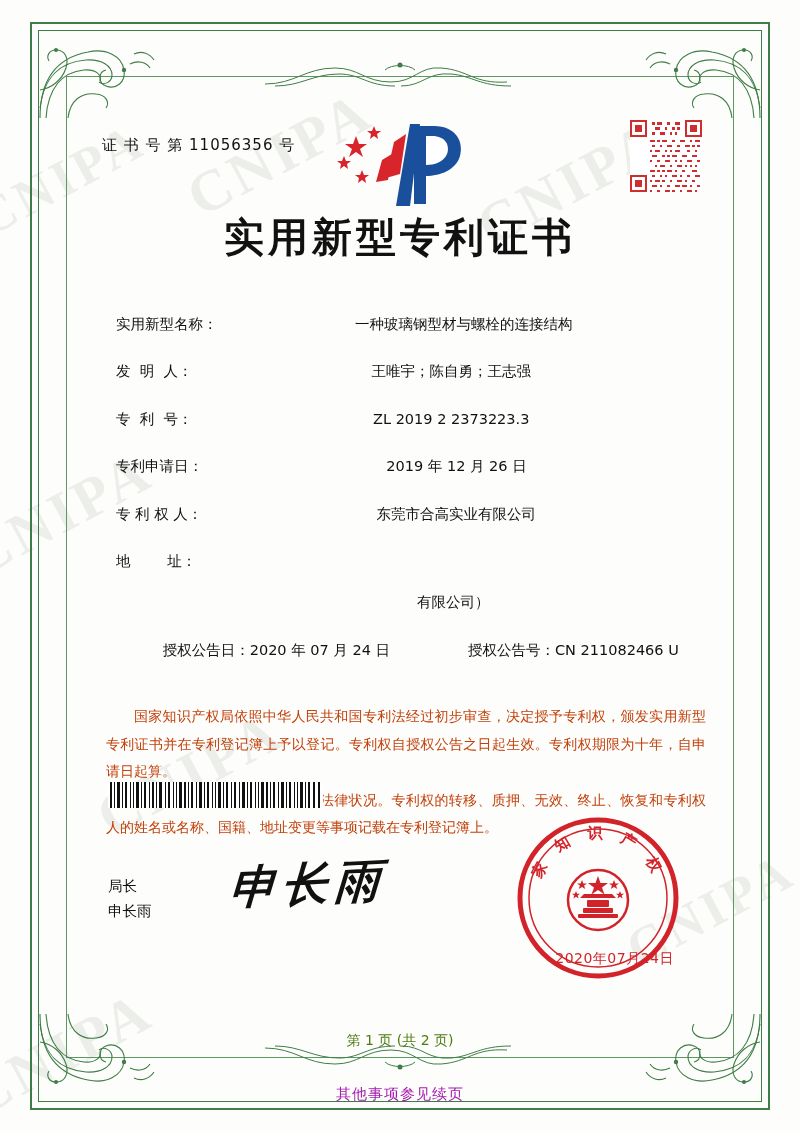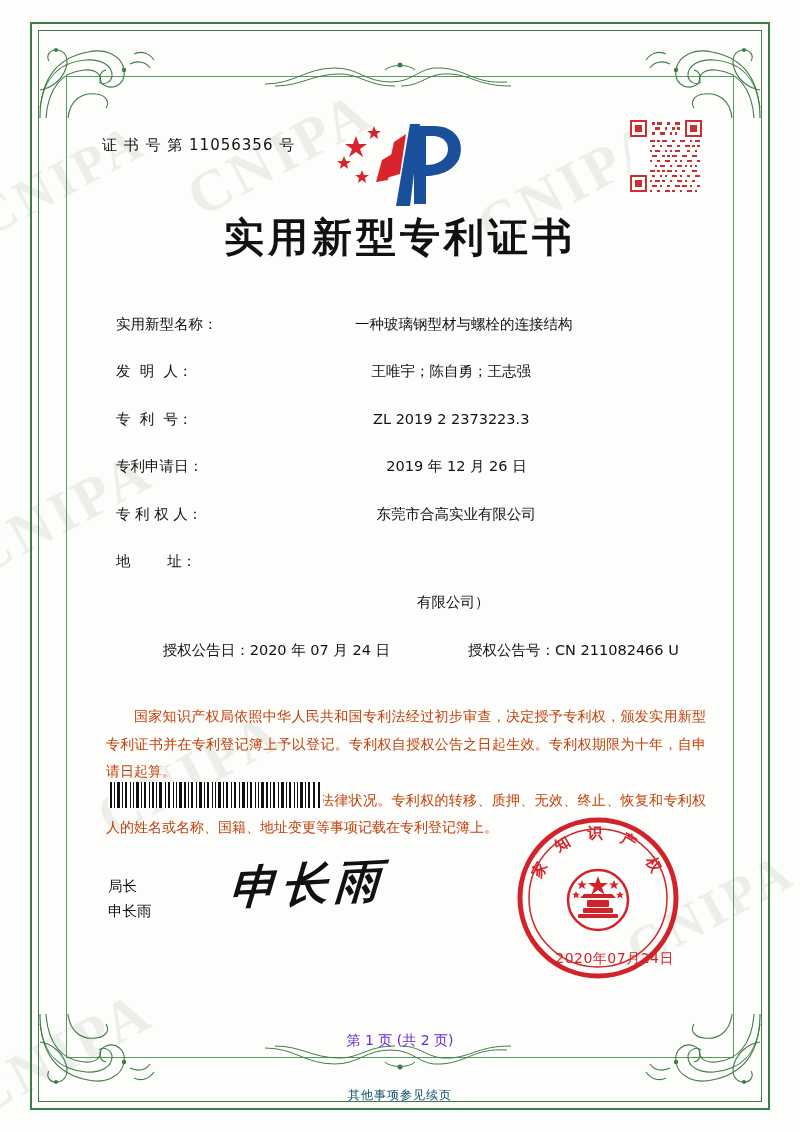--- a/index.html
+++ b/index.html
@@ -214,29 +214,29 @@
     font-family: "DejaVu Sans", sans-serif;
     letter-spacing: 0.5px;
     margin-left: 31px;
   }
   .page-num {
     position: absolute;
     left: 0; right: 0;
     bottom: -8px;
     text-align: center;
     font-size: 14px;
-    color: #6d28d9;
+    color: #4d7c0f;
   }
   .footer-note {
     position: absolute;
     left: 0; right: 0;
     bottom: 28px;
     text-align: center;
-    font-size: 12px;
-    color: #0c4a6e;
+    font-size: 15px;
+    color: #a21caf;
     letter-spacing: 1px;
     z-index: 6;
   }
 </style>
 </head>
 <body>
 
 <div class="page">
 
   <div class="watermarks">

